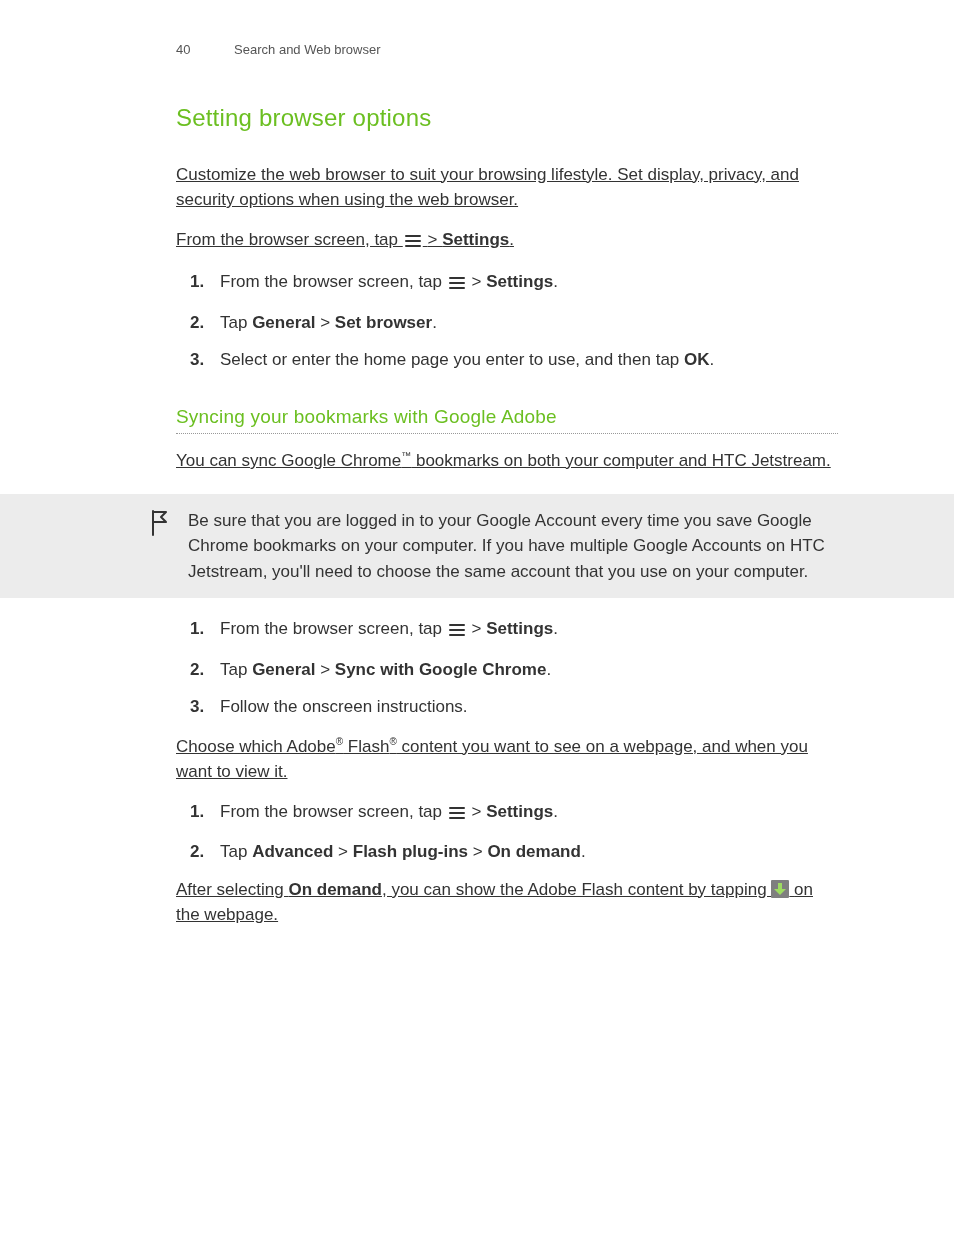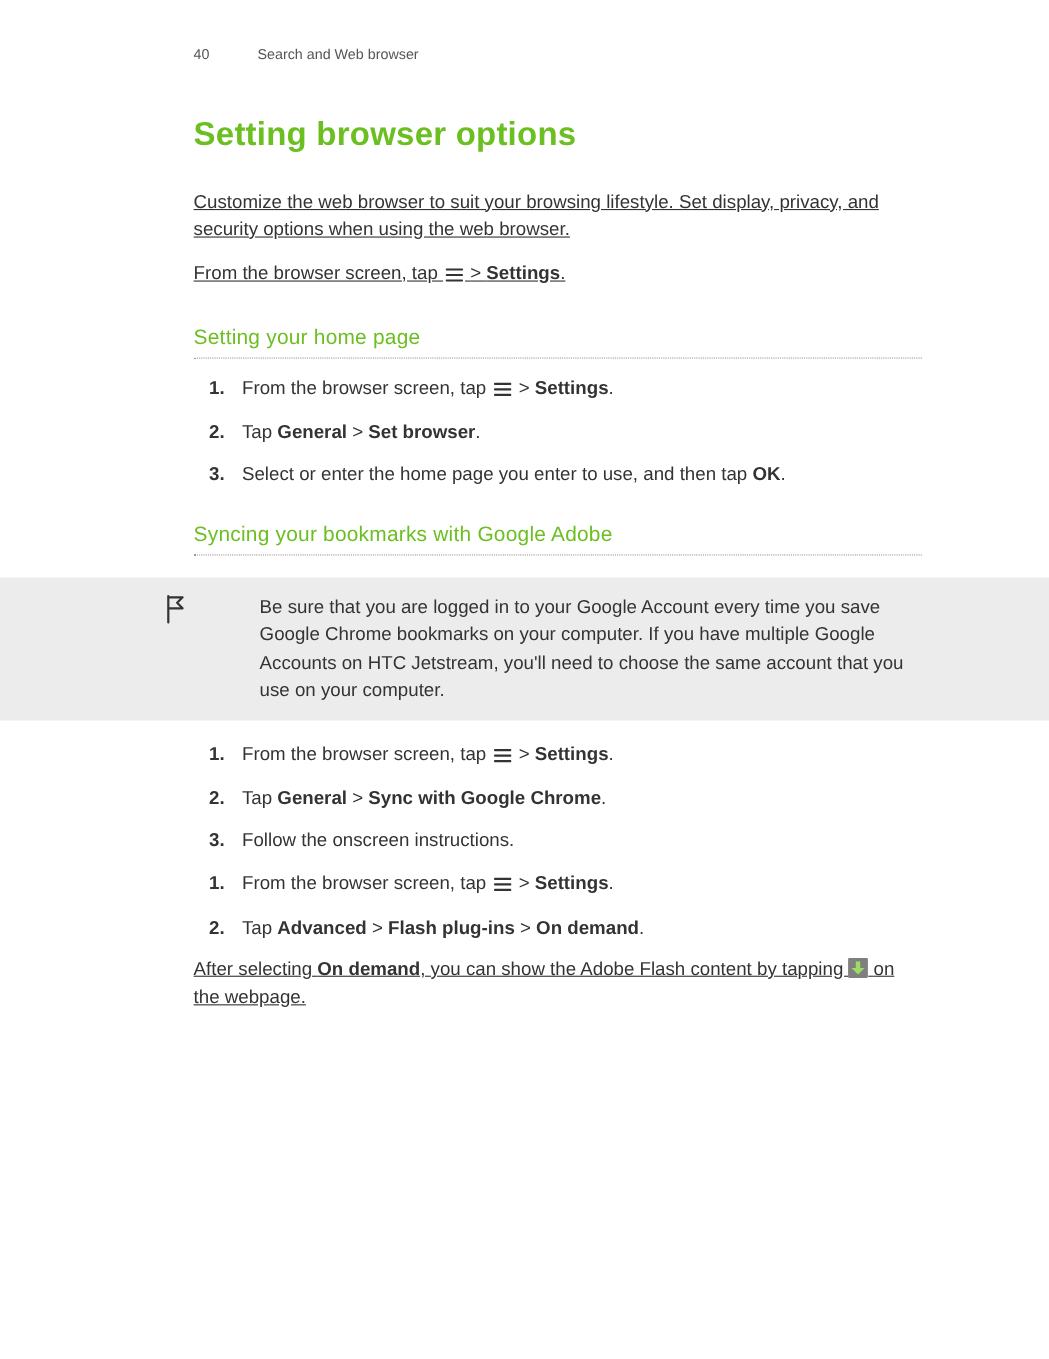--- a/index.html
+++ b/index.html
@@ -16,22 +16,22 @@
   .page {
     padding: 40px 116px 0 176px;
   }
   .header-line {
     font-size: 13px;
     color: #555555;
     margin-bottom: 40px;
   }
   .header-line .pnum { display: inline-block; margin-right: 40px; }
   h1.page-title {
-    font-size: 30px;
-    font-weight: 700;
+    font-size: 24px;
+    font-weight: 400;
     color: #6bbf21;
     margin-bottom: 26px;
     letter-spacing: 0.2px;
   }
   p.body { margin-bottom: 14px; color:#333;text-decoration:underline; }
   .subhead {
     font-size: 19px;
     color: #6bbf21;
     font-weight: 400;
     margin-top: 30px;
@@ -62,21 +62,20 @@
     margin: 0 2px;
   }
   .sup { font-size: 10px; vertical-align: super; }
   .note-box {
     background: #ececec;
     margin: 20px -116px 18px -176px;
     padding: 14px 116px 14px 150px;
     position: relative;
     display: flex;
     color:#333;
-    gap:48px;
   }
   .note-box .flag {
     flex: 0 0 38px;
     padding-top: 2px;
   }
   .note-box .flag svg { display:block; }
   .note-box .note-text { flex: 1; }
   .dl-icon {
     display: inline-block;
     width: 18px; height: 18px;
@@ -123,21 +122,20 @@
           <g stroke="#333" stroke-width="2" stroke-linecap="round">
             <line x1="1" y1="2" x2="15" y2="2"></line>
             <line x1="1" y1="7" x2="15" y2="7"></line>
             <line x1="1" y1="12" x2="15" y2="12"></line>
           </g>
         </svg>
     </span>
     <span> &gt; </span><span class="semibold">Settings</span><span>.</span>
   </p>
 
-  <h2 class="subhead">Setting your home page</h2>
   <ol class="steps">
     <li>
       <span class="num">1.</span>
       <span>From the browser screen, tap </span>
       <span class="menu-icon">
         <svg width="16" height="14" viewBox="0 0 16 14">
             <g stroke="#333" stroke-width="2" stroke-linecap="round">
               <line x1="1" y1="2" x2="15" y2="2"></line>
               <line x1="1" y1="7" x2="15" y2="7"></line>
               <line x1="1" y1="12" x2="15" y2="12"></line>
@@ -150,20 +148,23 @@
       <span class="num">2.</span>
       <span>Tap </span><span class="semibold">General</span><span> &gt; </span><span class="semibold">Set browser</span><span>.</span>
     </li>
     <li>
       <span class="num">3.</span>
       <span>Select or enter the home page you enter to use, and then tap </span><span class="semibold">OK</span><span>.</span>
     </li>
   </ol>
 
   <h2 class="subhead">Syncing your bookmarks with Google Adobe</h2>
+  <p class="body" style="margin-top:14px;">
+    <span>You can sync Google Chrome</span><span class="sup">™</span><span> bookmarks on both your computer and HTC Jetstream.</span>
+  </p>
 
   <div class="note-box">
     <div class="flag">
       <svg width="20" height="26" viewBox="0 0 20 26">
           <path d="M3 1 L3 25 M3 2 L16 2 L11 7 L16 12 L3 12" fill="none" stroke="#333" stroke-width="2" stroke-linejoin="round" stroke-linecap="round"></path>
         </svg>
     </div>
     <div class="note-text">Be sure that you are logged in to your Google Account every time you save Google Chrome bookmarks on your computer. If you have multiple Google Accounts on HTC Jetstream, you'll need to choose the same account that you use on your computer.</div>
   </div>
 
@@ -185,20 +186,23 @@
     <li>
       <span class="num">2.</span>
       <span>Tap </span><span class="semibold">General</span><span> &gt; </span><span class="semibold">Sync with Google Chrome</span><span>.</span>
     </li>
     <li>
       <span class="num">3.</span>
       <span>Follow the onscreen instructions.</span>
     </li>
   </ol>
 
+  <p class="body" style="margin-top:14px;">
+    <span>Choose which Adobe</span><span class="sup">®</span><span> Flash</span><span class="sup">®</span><span> content you want to see on a webpage, and when you want to view it.</span>
+  </p>
 
   <ol class="steps">
     <li>
       <span class="num">1.</span>
       <span>From the browser screen, tap </span>
       <span class="menu-icon">
         <svg width="16" height="14" viewBox="0 0 16 14">
             <g stroke="#333" stroke-width="2" stroke-linecap="round">
               <line x1="1" y1="2" x2="15" y2="2"></line>
               <line x1="1" y1="7" x2="15" y2="7"></line>

